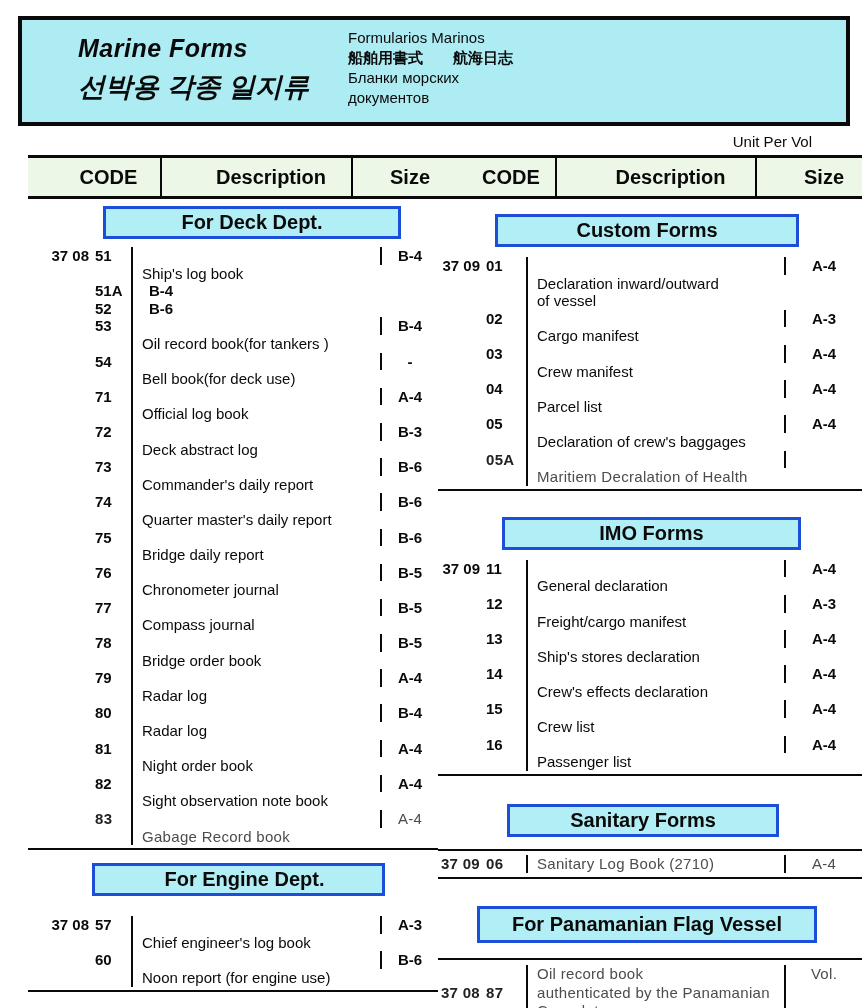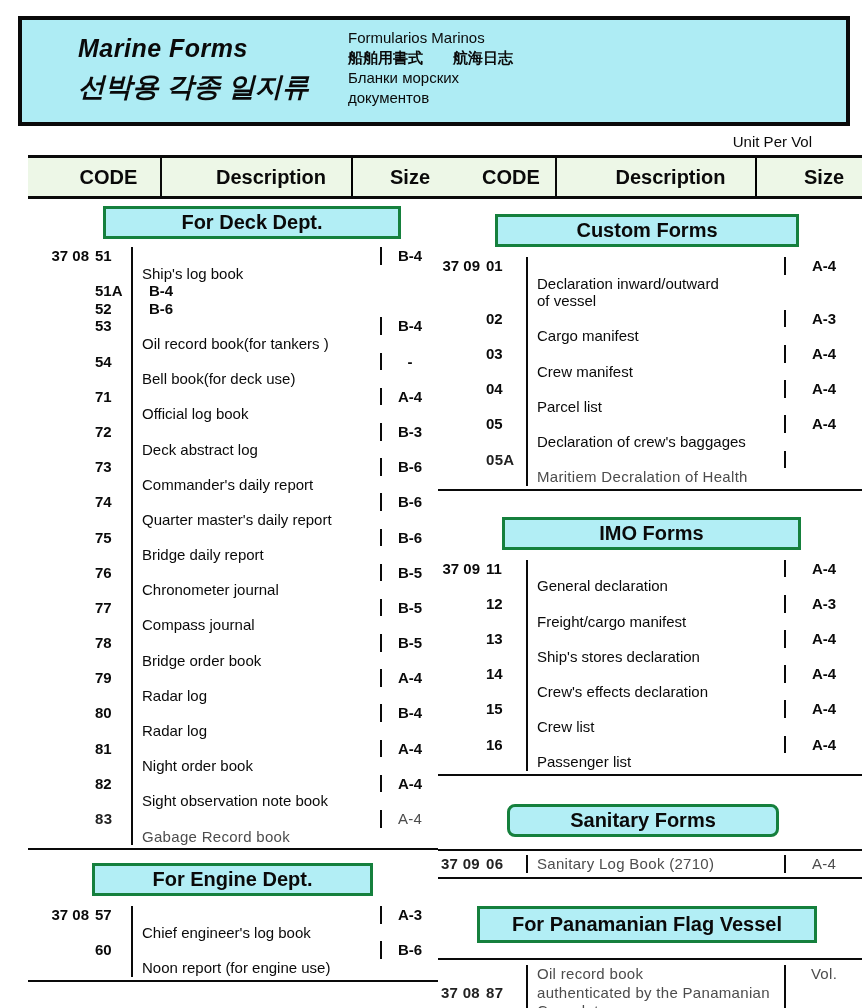--- a/index.html
+++ b/index.html
@@ -25,26 +25,26 @@
   
   .colhead{display:flex;align-items:stretch;background:#edf7e7;border-top:3px solid #0a0a0a;border-bottom:3px solid #0a0a0a;height:38px;font-weight:bold;}
   .colhead>div{display:flex;align-items:center;justify-content:center;font-size:20px;padding-left:29px;}
   .ch-code{width:103px;}
   .ch-desc{flex:1;border-left:2px solid #0a0a0a;}
   .ch-size{width:56px;border-left:2px solid #000000;font-size:19px;}
   .rcol .ch-code{width:88px;}
   .rcol .ch-size{width:76px;}
 
   
-  .section-title{background:#b2eef5;border:3px solid #15803d;font-weight:bold;font-size:20px;text-align:center;height:27px;line-height:27px;}
+  .section-title{background:#b2eef5;border:3px solid #1d4ed8;font-weight:bold;font-size:20px;text-align:center;height:27px;line-height:27px;}
   .box-deck{width:292px;margin:7px 0 8px 75px;}
-  .box-engine{width:275px;margin:13px 0 10px 64px;}
+  .box-engine{width:275px;margin:13px 0 20px 64px;padding-left:12px;}
   .box-custom{width:298px;margin:15px 0 10px 57px;}
   .box-imo{width:293px;margin:26px 0 10px 64px;}
-  .box-sanitary{width:266px;margin:28px 0 12px 69px;border-radius:8px;}
+  .box-sanitary{width:266px;margin:28px 0 12px 69px;}
   .box-panama{width:334px;margin:27px 0 15px 39px;height:31px;line-height:31px;}
 
   
   .group{border-bottom:2px solid #0a0a0a;padding-bottom:3px;}
   .row{display:flex;align-items:flex-start;line-height:17.6px;font-size:15px;}
   .cell{min-height:17.6px;}
   .code{width:103px;display:flex;font-weight:bold;}
   .code .prefix{flex:1;text-align:right;padding-right:6px;white-space:pre;}
   .code .suffix{width:36px;text-align:left;}
   .desc{flex:1;border-left:2px solid #0a0a0a;padding-left:9px;white-space:pre-line;}

